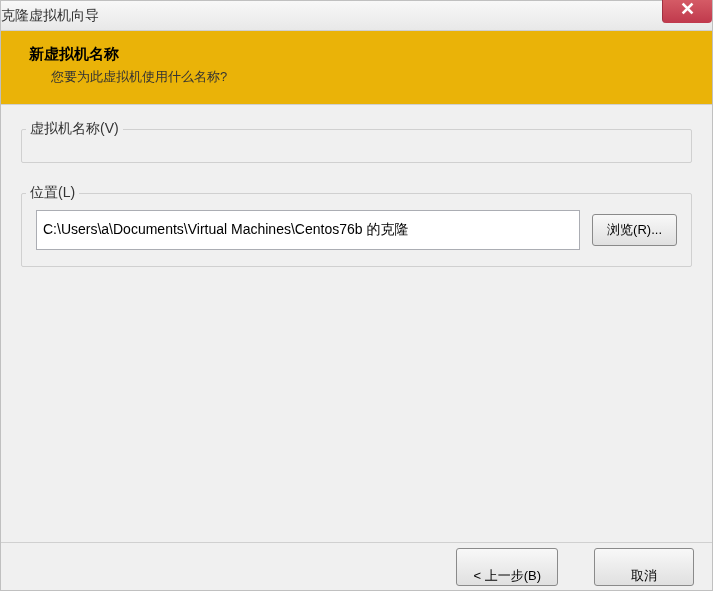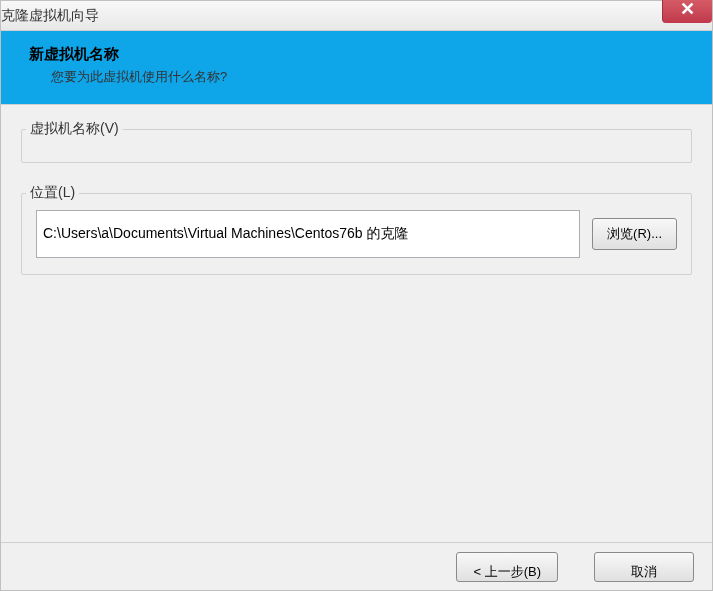--- a/index.html
+++ b/index.html
@@ -48,21 +48,21 @@
       font-weight: bold;
       border-left: 1px solid #a03040;
       cursor: pointer;
       position: absolute;
       right: 0;
       top: -6px;
       height: 28px;
       border-radius: 0 0 4px 4px;
     }
     .header-section {
-      background: #0ea5e9;
+      background: #eab308;
       padding: 14px 20px 18px 28px;
       border-bottom: 1px solid #d0d0d0;
     }
     .header-title {
       font-size: 15px;
       font-weight: bold;
       color: #000;
       margin-bottom: 4px;
     }
     .header-subtitle {
@@ -110,21 +110,21 @@
       background: #3399ff;
       color: #fff;
     }
     .location-row {
       display: flex;
       gap: 12px;
       align-items: center;
     }
     .location-input {
       flex: 1;
-      height: 48px;
+      height: 40px;
       padding: 4px 6px;
       font-size: 14px;
       font-family: inherit;
       border: 1px solid #abadb3;
       background: #fff;
       outline: none;
     }
     .browse-btn {
       height: 32px;
       padding: 0 14px;
@@ -142,21 +142,21 @@
       border-top: 1px solid #d0d0d0;
       display: flex;
       align-items: center;
       justify-content: flex-end;
       gap: 10px;
       padding: 0 18px;
     }
     .footer-btn {
       min-width: 100px;
       height: 30px;
-      padding: 10px 16px;
+      padding: 18px 16px;
       font-size: 13px;
       font-family: inherit;
       background: linear-gradient(to bottom, #f8f8f8, #e0e0e0);
       border: 1px solid #8a8a8a;
       border-radius: 3px;
       cursor: pointer;
     }
     .footer-spacer {
       width: 16px;
     }

